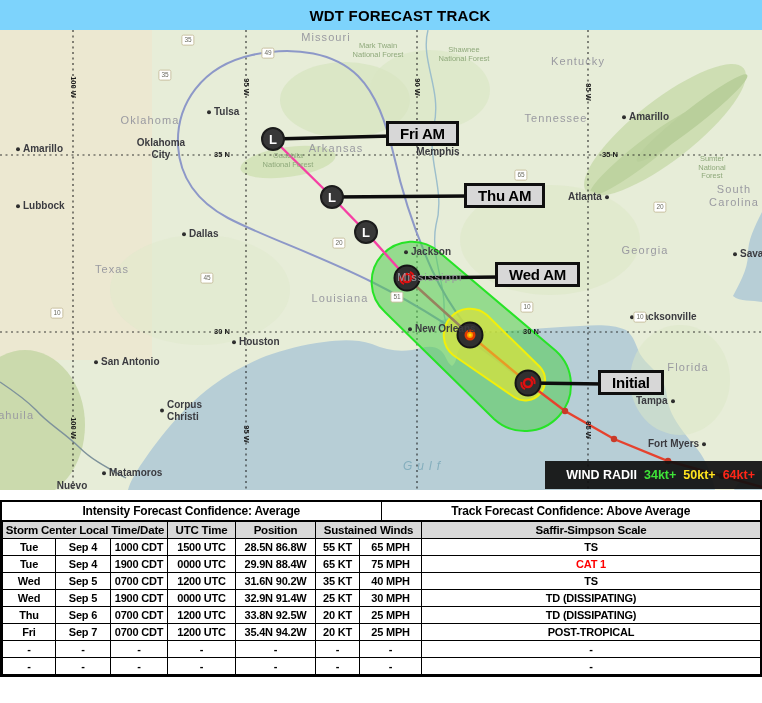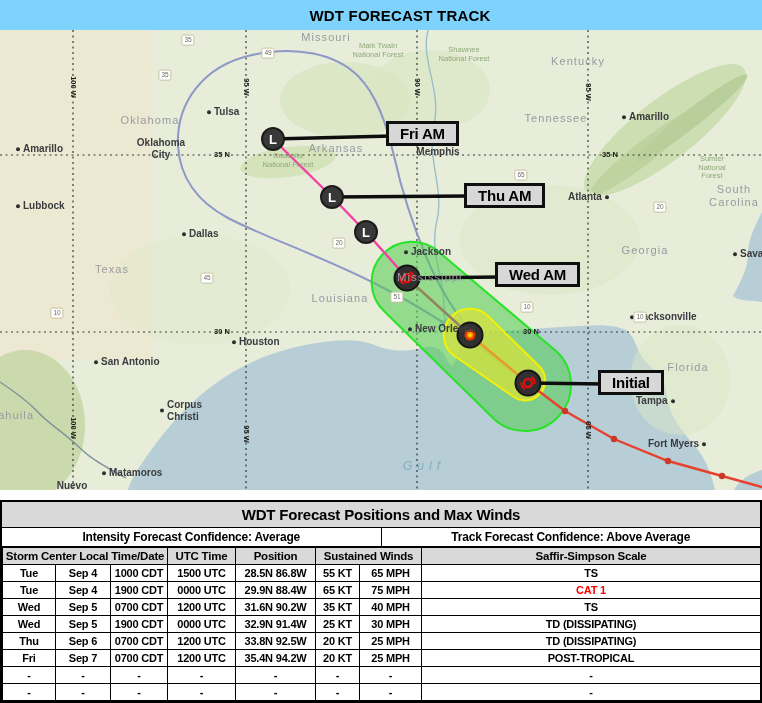--- a/index.html
+++ b/index.html
@@ -215,24 +215,31 @@
       <div class="lbl sh" style="left: 57px; top: 283px;">10</div>
       <div class="lbl sh" style="left: 527px; top: 277px;">10</div>
       <div class="lbl sh" style="left: 640px; top: 287px;">10</div>
       <div class="lbl sh" style="left: 397px; top: 267px;">51</div>
       <div class="callout" style="left: 386px; top: 91px;">Fri AM</div>
       <div class="callout" style="left: 464px; top: 153px;">Thu AM</div>
       <div class="callout" style="left: 495px; top: 232px;">Wed AM</div>
       <div class="callout" style="left: 598px; top: 340px;">Initial</div>
     </div>
 
+  <div class="legend">
+    <span class="t">WIND RADII</span>
+    <span id="legend-items" style="display:flex;gap:7px;">
+        <span style="color: rgb(63, 227, 56);">34kt+</span>
+        <span style="color: rgb(255, 227, 30);">50kt+</span>
+        <span style="color: rgb(255, 38, 24);">64kt+</span>
+      </span>
+  </div>
 </div>
 
 <div id="tablewrap">
-  <div class="ttitle">WDT Forecast Positions and Max Winds</div>
   <div class="conf">
     <div>Intensity Forecast Confidence: Average</div>
     <div>Track Forecast Confidence: Above Average</div>
   </div>
   <table class="tbl">
     <colgroup>
       <col style="width:53px">
         <col style="width:55px">
         <col style="width:57px">
         <col style="width:68px">

